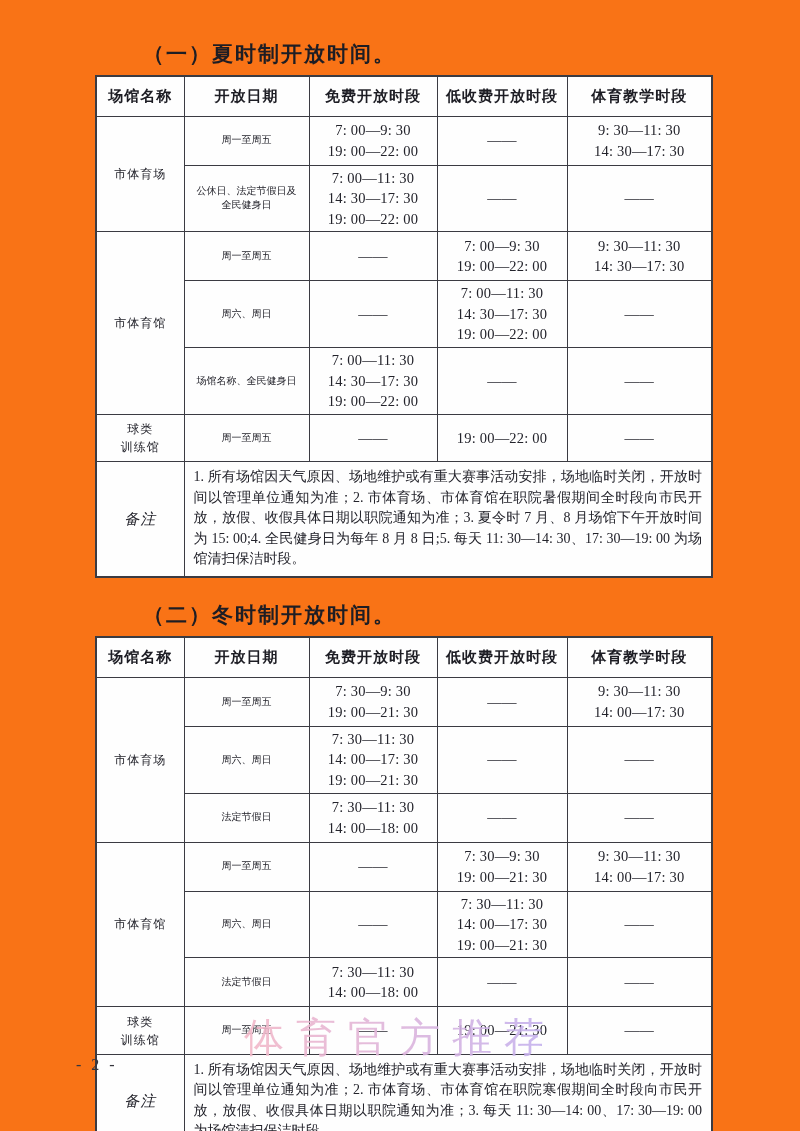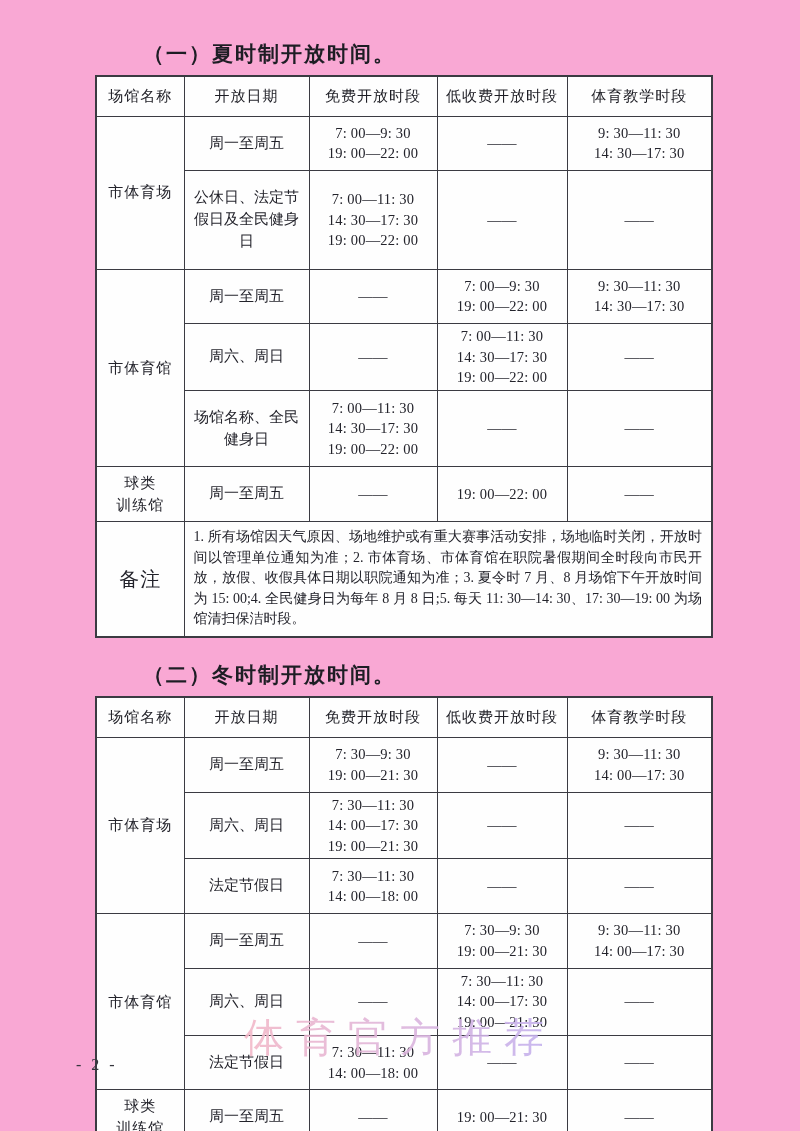--- a/index.html
+++ b/index.html
@@ -7,21 +7,21 @@
   body {
     height:1131px;
     background:#ffffff;
     font-family:"Liberation Serif","DejaVu Serif",serif;
     color:#23232b;
     position:relative;
     overflow:hidden;
   }
   .page {
     position:absolute; inset:0;
-    background:#f9a8d4;
+    background:#f97316;
   }
   .content {
     position:absolute; left:95px; top:40px; width:616px;
   }
   .section-title {
     font-size:21px;
     font-weight:700;
     letter-spacing:2px;
     padding-left:48px;
     margin-bottom:7px;
@@ -37,48 +37,49 @@
     background:#fefefe;
   }
   .schedule th, .schedule td {
     border:1px solid #3b3b42;
     text-align:center;
     vertical-align:middle;
     padding:2px 4px;
   }
   .schedule th {
     font-size:15px;
-    font-weight:400;
+    font-weight:700;
     height:40px;
     letter-spacing:1px;
     color:#1d1d24;
   }
   td.venue {
-    font-size:15px;
+    font-size:12px;
     letter-spacing:1px;
     white-space:pre-line;
     line-height:1.5;
   }
   td.dates {
-    font-size:15px;
+    font-size:10px;
     line-height:1.45;
     padding:16px 9px;
   }
   td.times {
     font-size:14.5px;
     line-height:1.42;
     white-space:pre-line;
     letter-spacing:0.2px;
   }
   tr.h2 { height:49px; }
   tr.h3 { height:60px; }
   tr.hb { height:44px; }
   td.remark-label {
-    font-size:20px;
+    font-size:15px;
     letter-spacing:1px;
+    font-style:italic;
   }
   td.remark-text {
     text-align:justify;
     font-size:14px;
     line-height:1.46;
     padding:5px 9px 7px 9px;
   }
   .footer-pagenum {
     position:absolute;
     left:76px; top:1056px;

